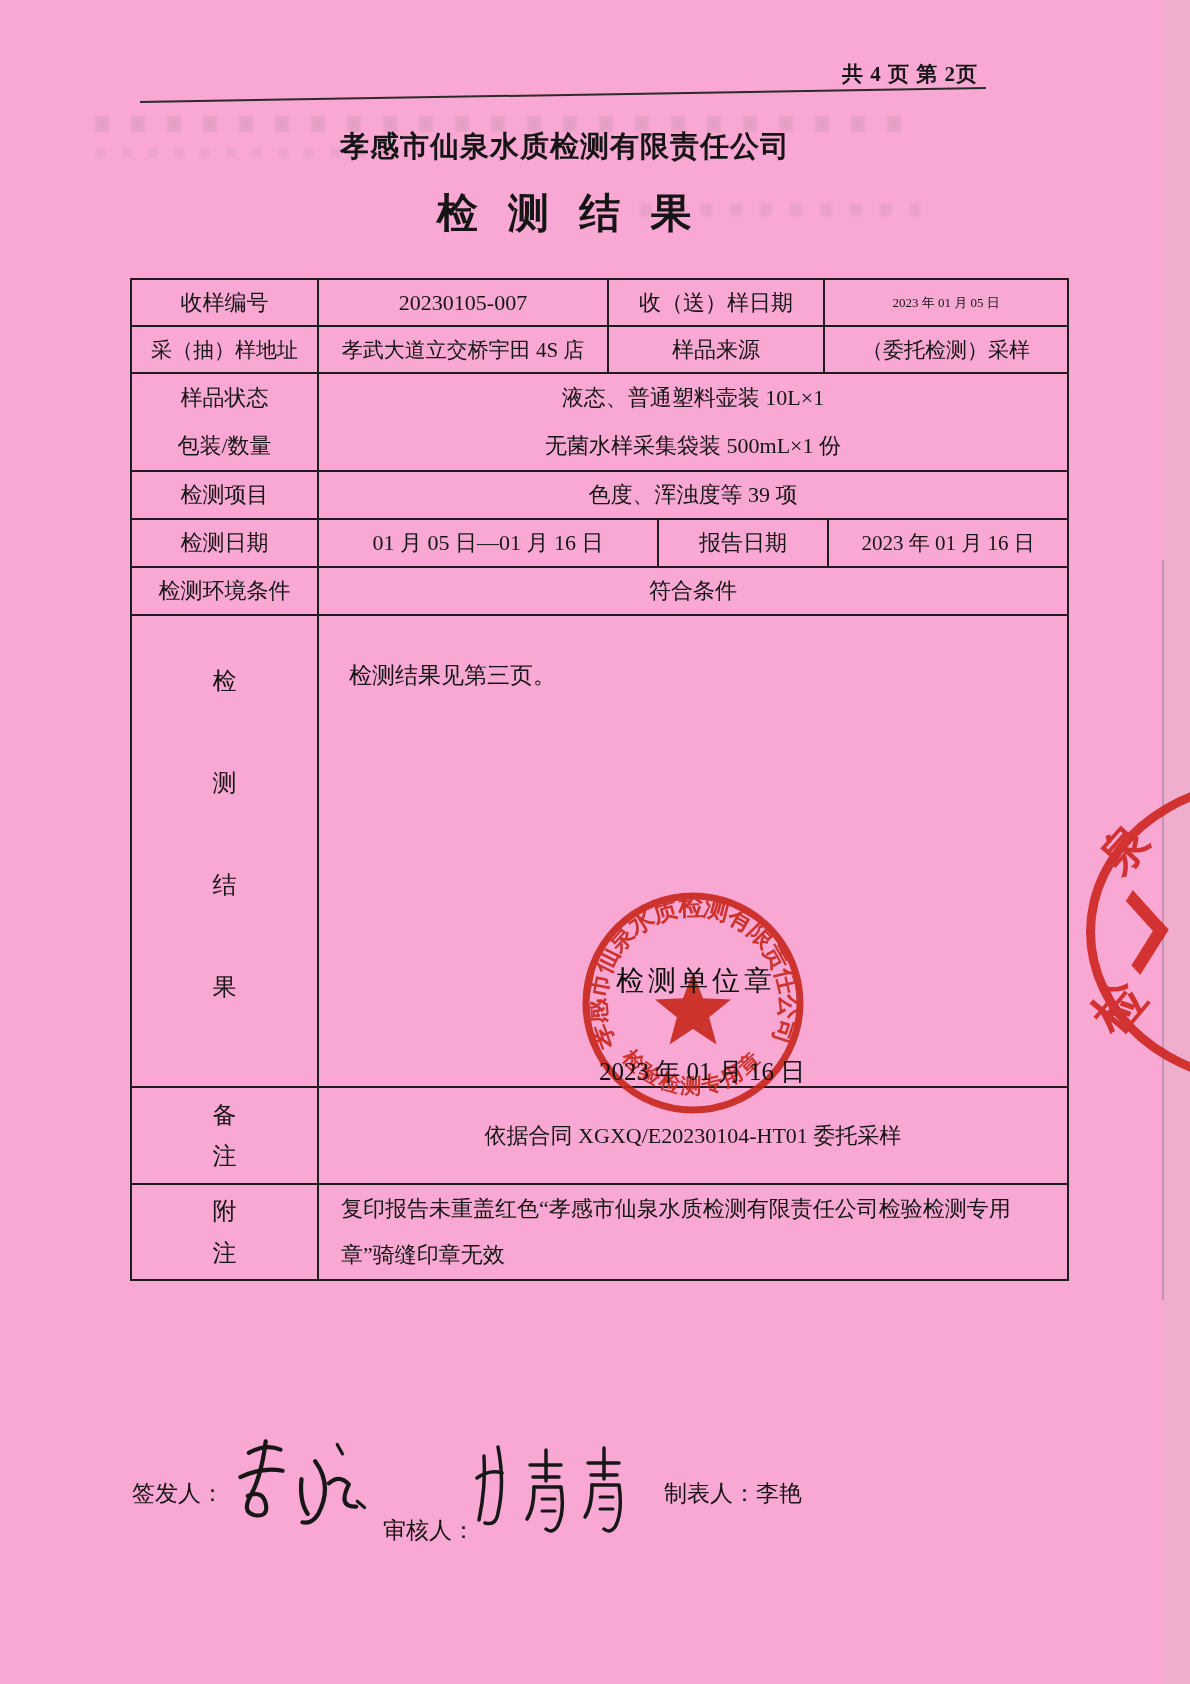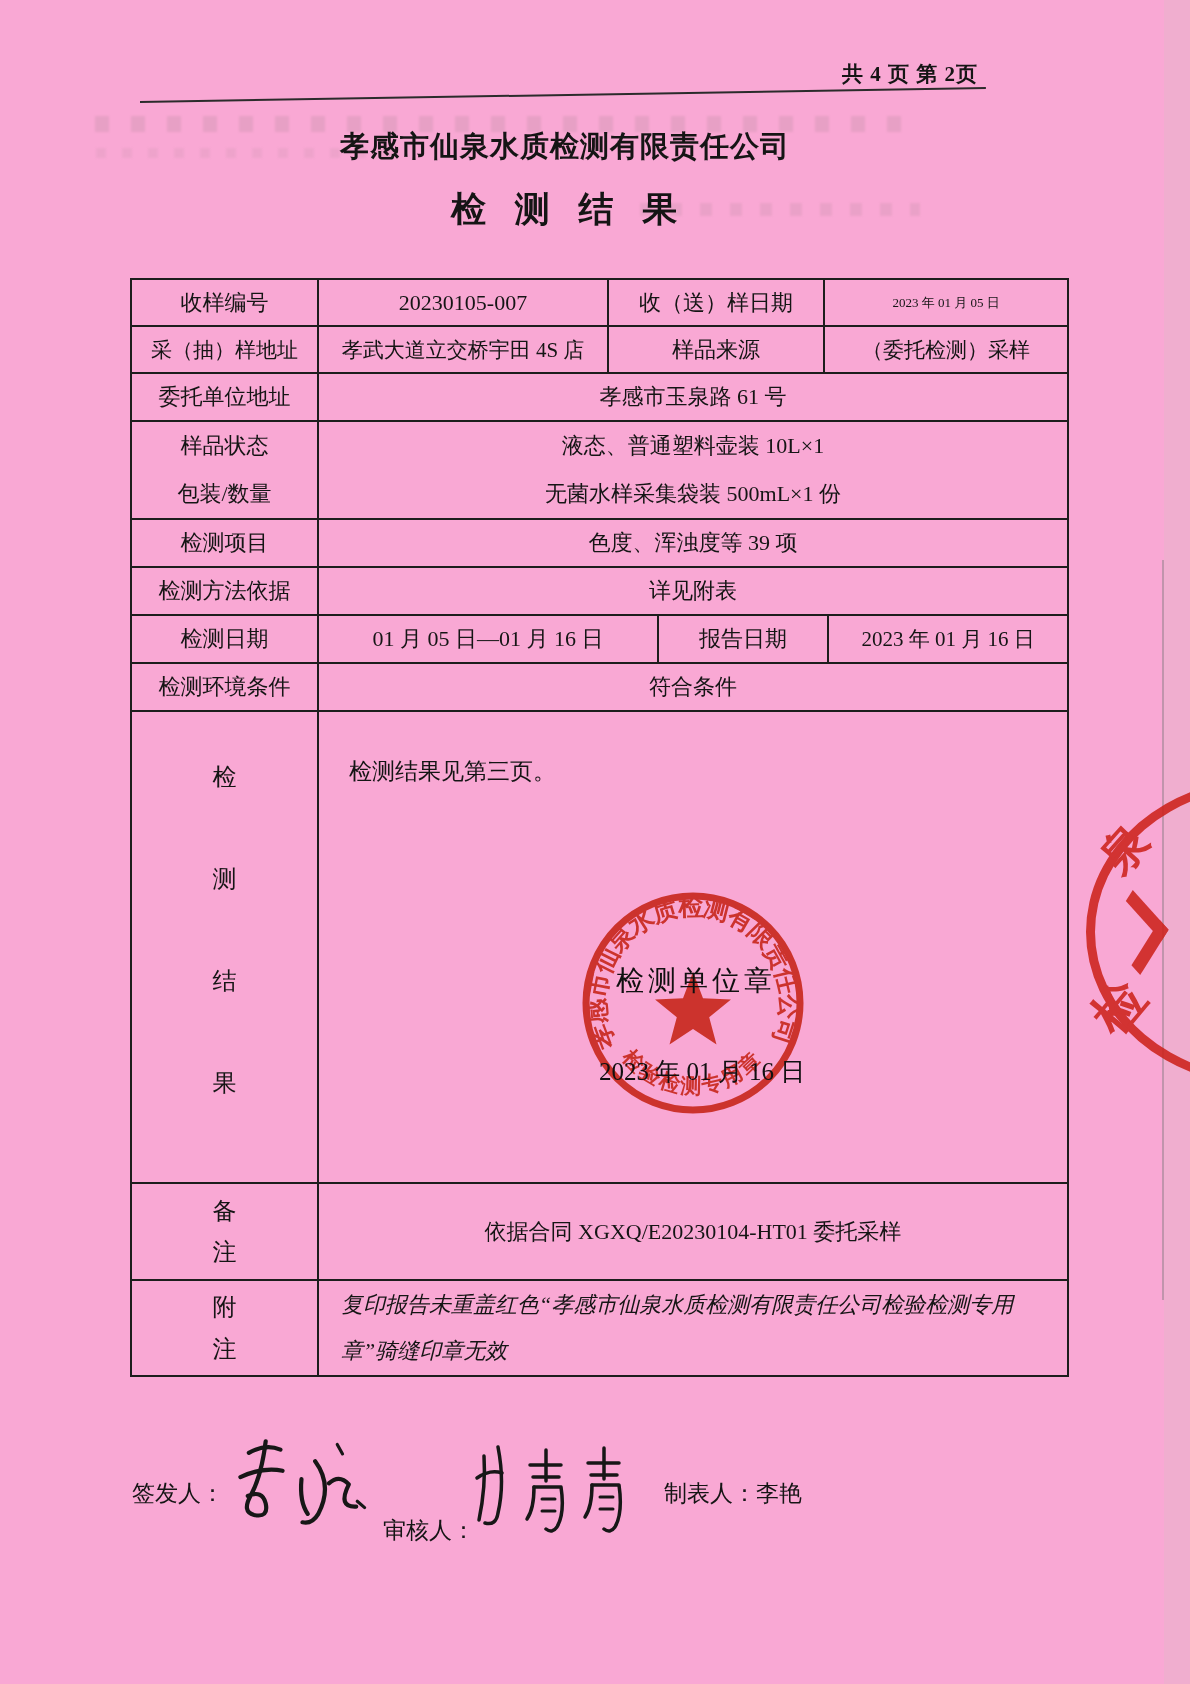--- a/index.html
+++ b/index.html
@@ -18,37 +18,37 @@
   .edge-shade{position:absolute;left:1164px;top:0;width:26px;height:1684px;background:rgba(208,198,192,.22);}
 
   
   .page-num{position:absolute;left:820px;top:60px;width:180px;text-align:center;
             font-size:21px;font-weight:bold;letter-spacing:1px;}
   .head-rule{position:absolute;left:140px;top:101px;width:846px;height:2px;background:#2b2b2b;
              transform:rotate(-0.95deg);transform-origin:left center;}
   .company{position:absolute;left:0;top:127px;width:1130px;text-align:center;
            font-size:29px;font-weight:bold;letter-spacing:1px;}
   .doc-title{position:absolute;left:0;top:186px;width:1130px;text-align:center;
-             font-size:35px;font-weight:bold;word-spacing:16px;letter-spacing:2px;}
+             font-size:41px;font-weight:bold;word-spacing:16px;letter-spacing:2px;}
 
   
   #report-table{position:absolute;left:130px;top:278px;width:937px;}
   table.tbl{border-collapse:collapse;table-layout:fixed;width:937px;margin-top:-2px;}
   table.tbl:first-child{margin-top:0;padding-left:28px;}
   .tbl td{border:2px solid #1d1d1d;text-align:center;font-size:22px;padding:0;
           overflow:hidden;white-space:nowrap;}
   .tbl td.wrap{white-space:normal;}
   td.lbl{font-size:22px;}
   .two-line{line-height:48px;}
   .vcell{display:flex;flex-direction:column;align-items:center;justify-content:space-evenly;
          font-size:24px;}
   .vcell.tall{justify-content:flex-start;height:468px;padding-top:48px;box-sizing:border-box;gap:70px;}
   td.result-val{text-align:left;vertical-align:top;}
   .result-text{padding:44px 0 0 30px;font-size:23px;}
-  td.note-val{text-align:left;vertical-align:middle;font-style:italic;}
+  td.note-val{text-align:left;vertical-align:middle;}
   .note-text{padding-left:22px;line-height:46px;font-size:22px;}
 
   
   .stamp-svg{position:absolute;left:558px;top:868px;width:270px;height:270px;opacity:.9;pointer-events:none;}
   .stamp-label{position:absolute;left:566px;top:962px;width:260px;text-align:center;
                font-size:28px;letter-spacing:4px;color:#101010;z-index:5;}
   .stamp-date{position:absolute;left:552px;top:1055px;width:300px;text-align:center;
               font-size:25px;color:#101010;z-index:5;}
 
   
@@ -114,41 +114,33 @@
       </tr>
     </tbody>
       </table>
 
     <table class="tbl">
       <colgroup>
           <col style="width:187px">
           <col style="width:750px">
         </colgroup>
       <tbody>
-          <tr style="height:48px">
-        <td class="lbl">委托单位地址</td>
-        <td>孝感市玉泉路 61 号</td>
-      </tr>
       <tr style="height:97px">
         <td class="lbl">
           <div class="two-line">样品状态</div>
           <div class="two-line">包装/数量</div>
         </td>
         <td>
           <div class="two-line">液态、普通塑料壶装 10L×1</div>
           <div class="two-line">无菌水样采集袋装 500mL×1 份</div>
         </td>
       </tr>
       <tr style="height:48px">
         <td class="lbl">检测项目</td>
         <td>色度、浑浊度等 39 项</td>
-      </tr>
-      <tr style="height:48px">
-        <td class="lbl">检测方法依据</td>
-        <td>详见附表</td>
       </tr>
     </tbody>
       </table>
 
     <table class="tbl">
       <colgroup>
           <col style="width:187px">
           <col style="width:340px">
           <col style="width:170px">
           <col style="width:240px">

